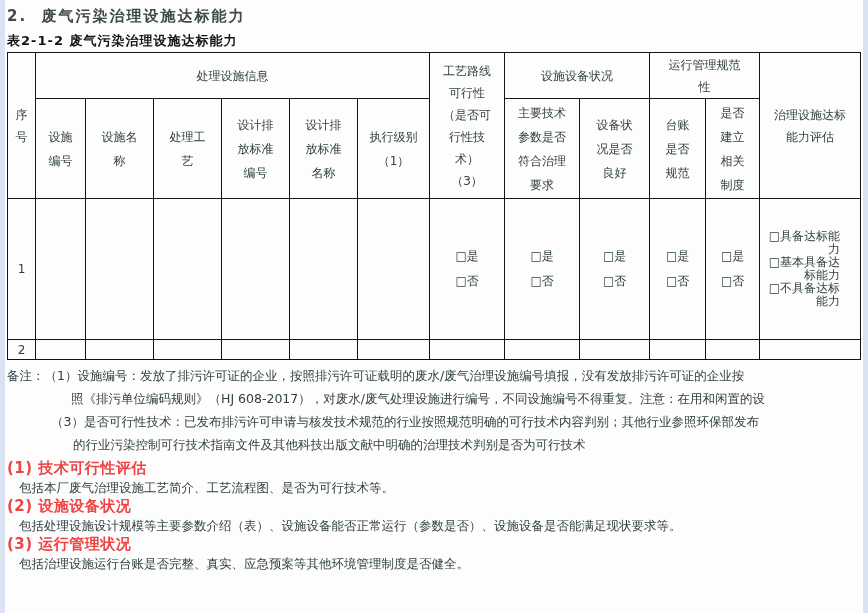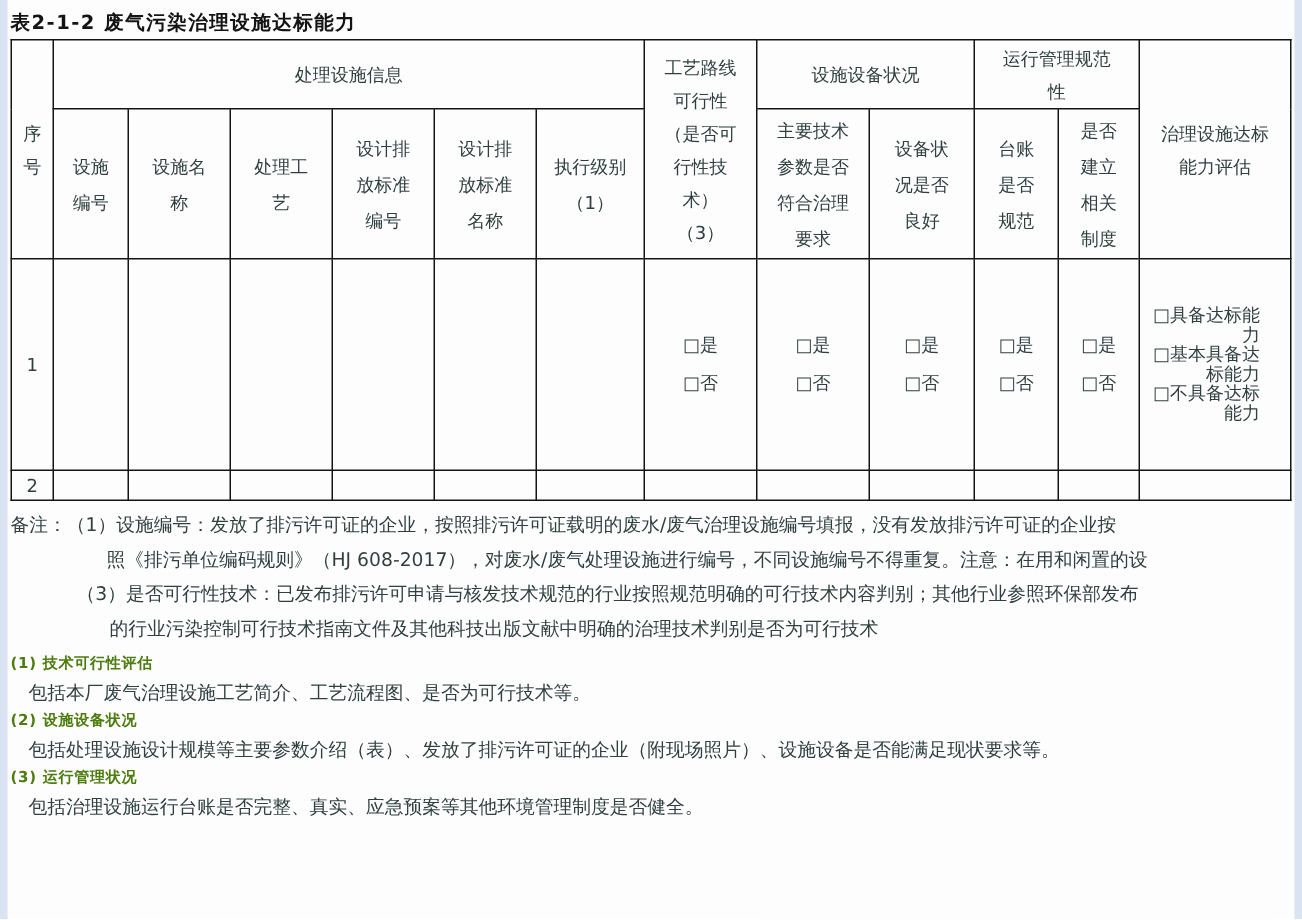--- a/index.html
+++ b/index.html
@@ -44,32 +44,33 @@
   .eval-opt { display:block; width:80px; line-height:13px; text-align:right; }
 
   .notes { margin-top:4px; font-size:12.5px; line-height:23px; color:#30403f; }
   .notes .ln { white-space:nowrap; }
   .notes .ind-a { margin-left:64px; }
   .notes .ind-b { margin-left:46px; }
   .notes .ind-c { margin-left:44px; }
   .notes .ind-d { margin-left:66px; }
 
   .sections { margin-top:3px; }
-  .sec-h { font-size:10px; font-weight:bold; color:#4d7c0f; line-height:19px; letter-spacing:0.5px; }
+  .sec-h { font-size:15px; font-weight:bold; color:#ef4444; line-height:19px; letter-spacing:0.5px; }
   .sec-b { font-size:12.5px; line-height:19px; margin-left:12px; white-space:nowrap; }
 </style>
 </head>
 <body>
 
 <div class="page">
   <div class="edge edge-left"></div>
   <div class="edge edge-right"></div>
 
   <div class="content">
 
+    <h1 class="sec-title">2.  废气污染治理设施达标能力</h1>
 
     <div class="tbl-caption">表2-1-2 废气污染治理设施达标能力</div>
 
     <table class="main">
       <colgroup>
         <col style="width:28px">
           <col style="width:50px">
           <col style="width:68px">
         <col style="width:68px">
           <col style="width:68px">
@@ -185,19 +186,19 @@
       <div class="ln">备注：（1）设施编号：发放了排污许可证的企业，按照排污许可证载明的废水/废气治理设施编号填报，没有发放排污许可证的企业按</div>
       <div class="ln ind-a">照《排污单位编码规则》（HJ 608-2017），对废水/废气处理设施进行编号，不同设施编号不得重复。注意：在用和闲置的设</div>
       <div class="ln ind-c">（3）是否可行性技术：已发布排污许可申请与核发技术规范的行业按照规范明确的可行技术内容判别；其他行业参照环保部发布</div>
       <div class="ln ind-d">的行业污染控制可行技术指南文件及其他科技出版文献中明确的治理技术判别是否为可行技术</div>
     </div>
 
     <div class="sections">
       <div class="sec-h">(1) 技术可行性评估</div>
       <div class="sec-b">包括本厂废气治理设施工艺简介、工艺流程图、是否为可行技术等。</div>
       <div class="sec-h">(2) 设施设备状况</div>
-      <div class="sec-b">包括处理设施设计规模等主要参数介绍（表）、发放了排污许可证的企业（附现场照片）、设施设备是否能满足现状要求等。</div>
+      <div class="sec-b">包括处理设施设计规模等主要参数介绍（表）、设施设备能否正常运行（参数是否）、设施设备是否能满足现状要求等。</div>
       <div class="sec-h">(3) 运行管理状况</div>
       <div class="sec-b">包括治理设施运行台账是否完整、真实、应急预案等其他环境管理制度是否健全。</div>
     </div>
 
   </div>
 </div>
 
 </body></html>

